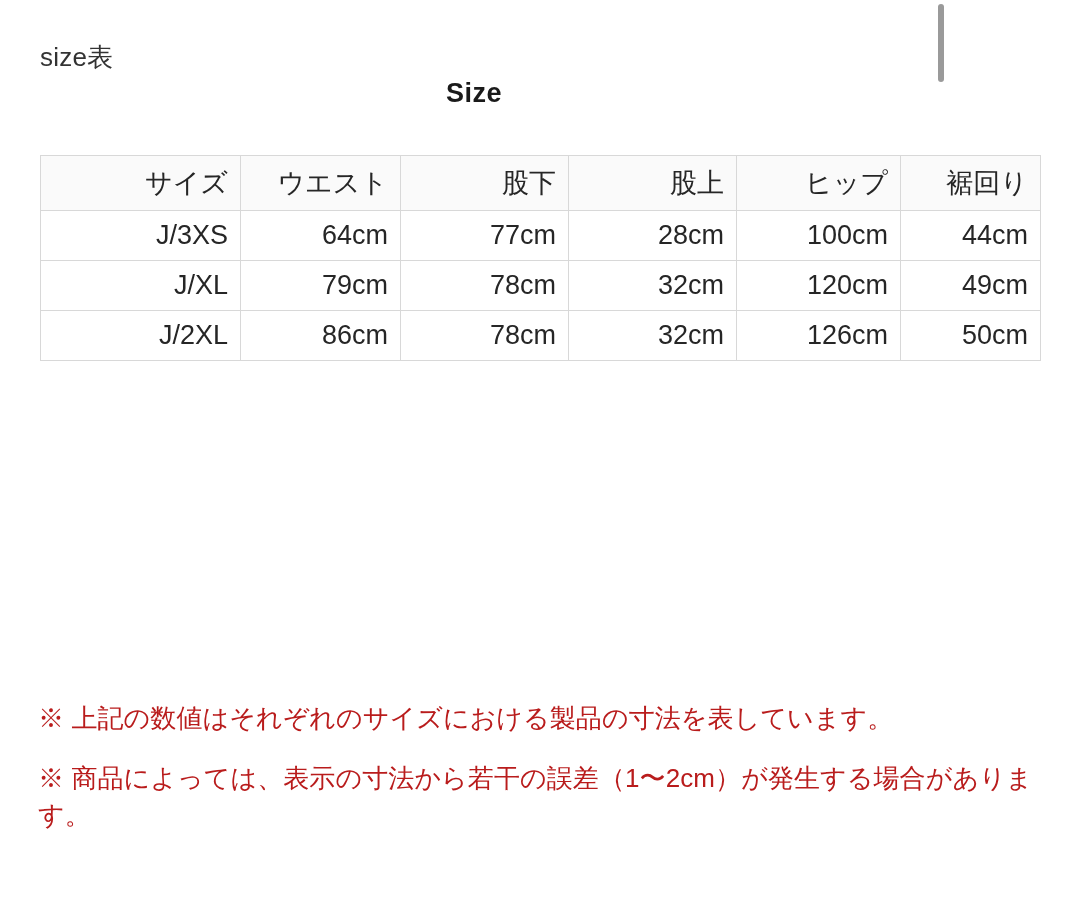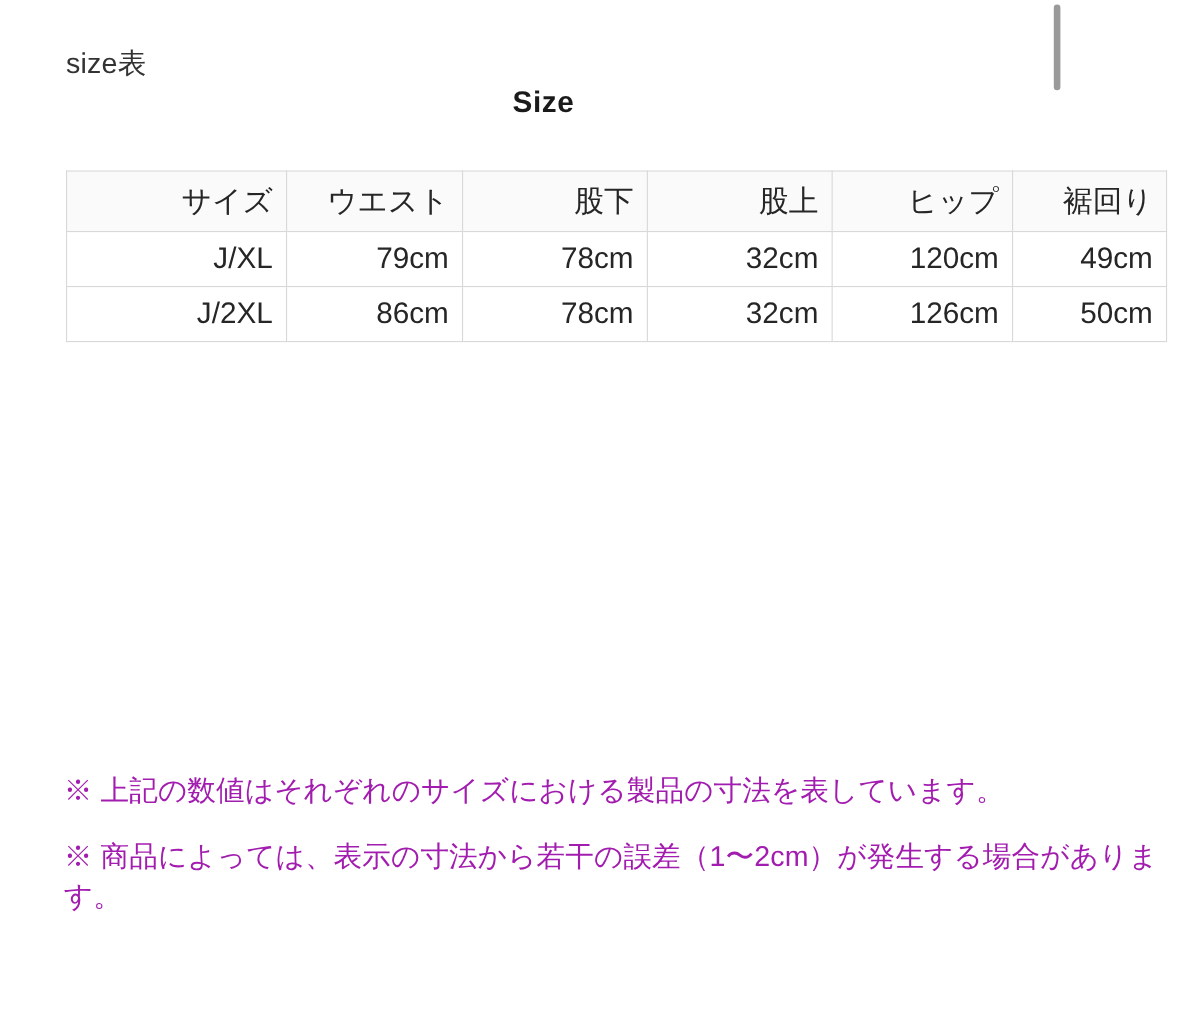--- a/index.html
+++ b/index.html
@@ -14,21 +14,20 @@
     color: #222222;
     overflow: hidden;
     position: relative;
   }
 
   .page {
     position: relative;
     width: 948px;
     height: 918px;
     box-sizing: border-box;
-    margin-left: 20px;
   }
 
   .section-label {
     position: absolute;
     left: 40px;
     top: 40px;
     font-size: 26px;
     color: #333333;
     letter-spacing: 0.2px;
   }
@@ -87,21 +86,21 @@
   .notes {
     position: absolute;
     left: 38px;
     top: 700px;
     width: 1000px;
   }
 
   .note {
     font-size: 26px;
     line-height: 1.45;
-    color: #a21caf;
+    color: #b91c1c;
     margin-bottom: 22px;
     letter-spacing: 0.1px;
   }
 
   .scrollbar {
     position: absolute;
     right: 4px;
     top: 4px;
     width: 6px;
     height: 78px;
@@ -133,20 +132,28 @@
           <th>サイズ</th>
           <th>ウエスト</th>
           <th>股下</th>
           <th>股上</th>
           <th>ヒップ</th>
           <th>裾回り</th>
         </tr>
       </thead>
       <tbody>
         <tr>
+          <td>J/3XS</td>
+          <td>64cm</td>
+          <td>77cm</td>
+          <td>28cm</td>
+          <td>100cm</td>
+          <td>44cm</td>
+        </tr>
+        <tr>
           <td>J/XL</td>
           <td>79cm</td>
           <td>78cm</td>
           <td>32cm</td>
           <td>120cm</td>
           <td>49cm</td>
         </tr>
         <tr>
           <td>J/2XL</td>
           <td>86cm</td>

